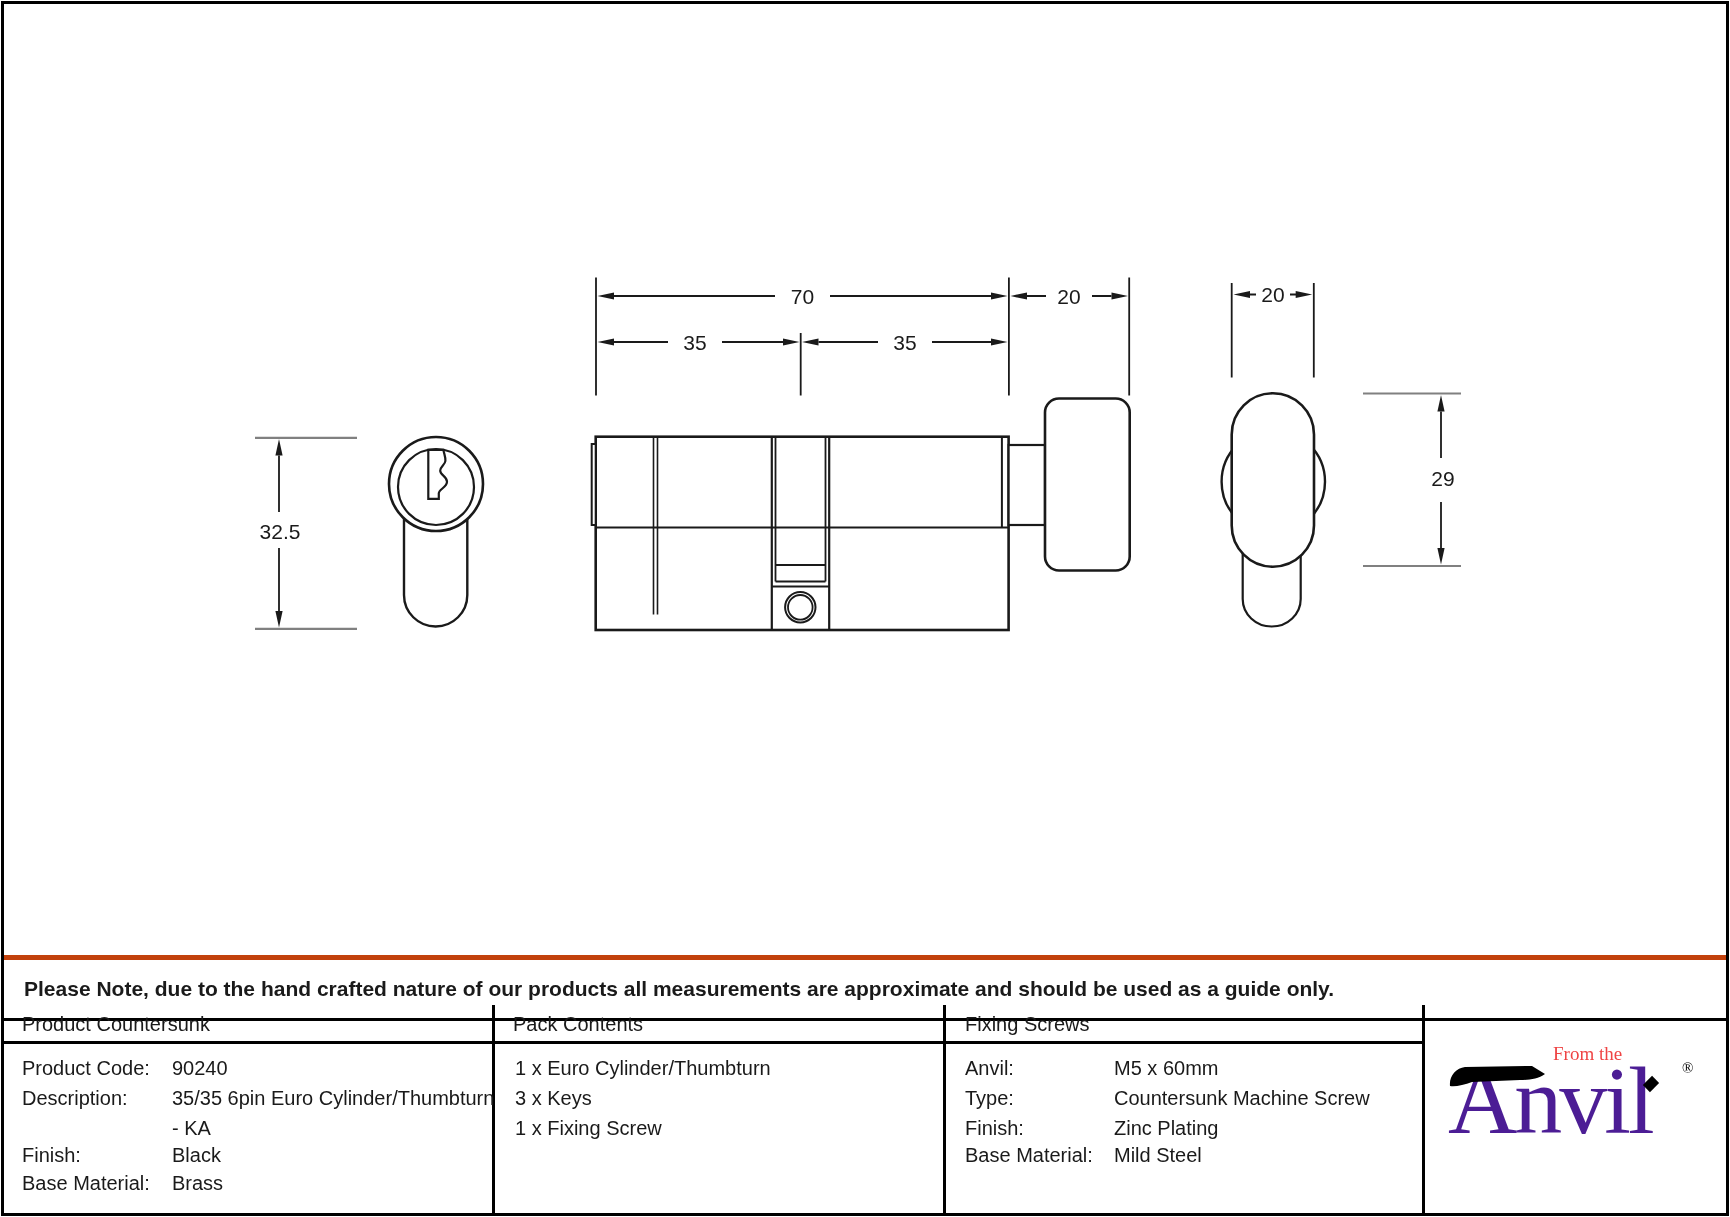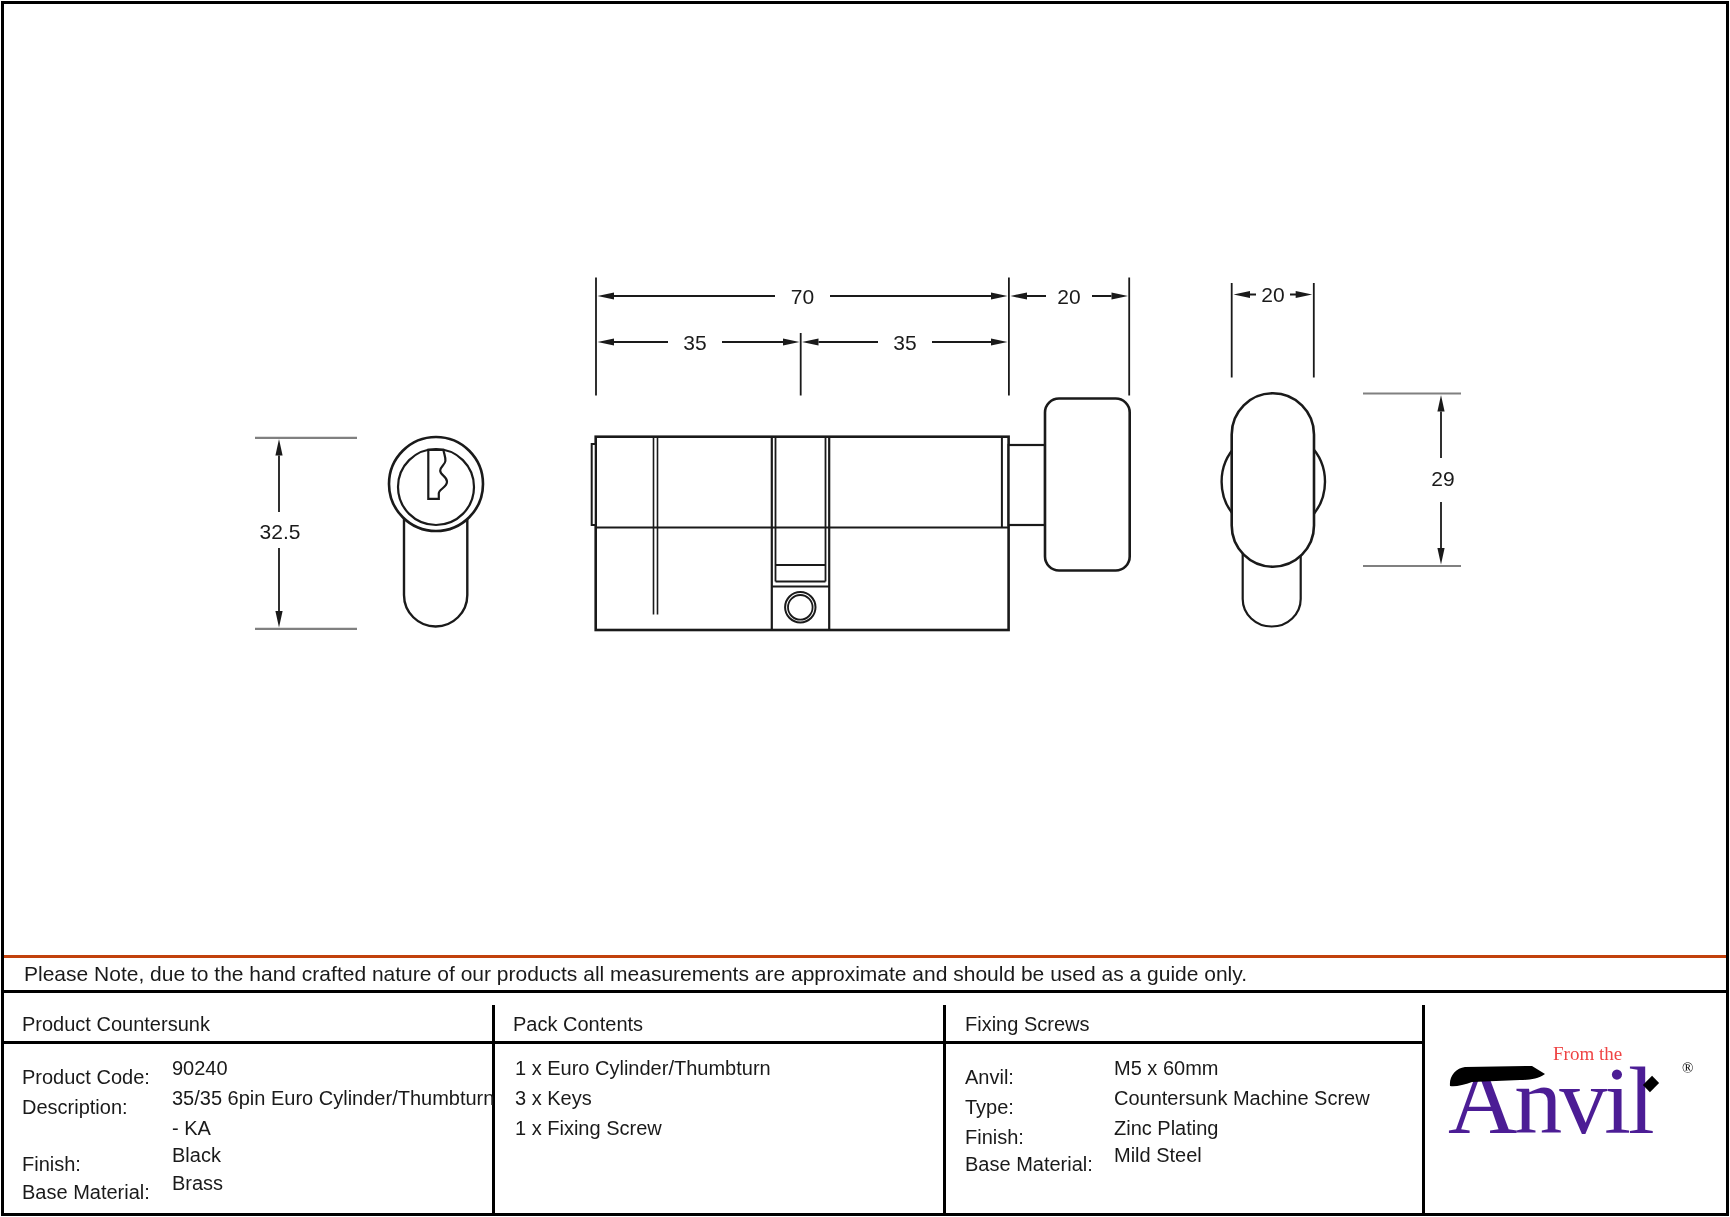--- a/index.html
+++ b/index.html
@@ -1,28 +1,28 @@
 <!DOCTYPE html>
 <html><head>
 <meta charset="utf-8">
 <style>
   html,body{margin:0;padding:0;background:#fff;}
   .page{position:relative;width:1730px;height:1217px;background:#fff;overflow:hidden;
         font-family:"Liberation Sans",sans-serif;color:#1a1a1a;}
   .page-border{position:absolute;inset:1px;border:3px solid #000;pointer-events:none;}
   svg{position:absolute;left:0;top:0;}
   svg text{font-family:"Liberation Sans",sans-serif;font-size:21px;fill:#1a1a1a;text-anchor:middle;}
-  .note-strip{position:absolute;left:1px;right:1px;top:955px;height:38px;box-sizing:border-box;
-              border-top:3px solid #c2410c;border-bottom:3px solid #000;display:flex;align-items:center;
-              padding-left:23px;font-size:21px;}
+  .note-strip{position:absolute;left:1px;right:1px;top:955px;height:66px;box-sizing:border-box;
+              border-top:5px solid #c2410c;border-bottom:3px solid #000;display:flex;align-items:center;
+              padding-left:23px;font-size:21px;font-weight:bold;}
   .vdiv{position:absolute;width:3px;background:#000;top:1005px;height:209px;}
   .hdr-sep{position:absolute;left:1px;top:1041px;width:1424px;height:3px;background:#000;}
   .cell-hdr{position:absolute;top:1008px;height:32px;line-height:32px;font-size:20px;}
   .trow{position:absolute;height:28px;line-height:28px;font-size:20px;white-space:nowrap;}
-  .tlabel{position:absolute;left:0;top:0;margin-top:9px;}
+  .tlabel{position:absolute;left:0;top:0;}
   .tvalue{position:absolute;top:0;text-align:right;}
   .pi .tvalue{left:150px;}
   .fs .tvalue{left:149px;}
   .logo-brand{position:absolute;left:1448px;top:1053px;font-family:"Liberation Serif",serif;
               font-size:96px;line-height:1;letter-spacing:-3px;color:#4c1d95;}
   .logo-tagline{position:absolute;left:1553px;top:1043px;font-family:"Liberation Serif",serif;
               font-size:19px;color:#ef4444;white-space:nowrap;}
   .logo-diamond{position:absolute;left:1646px;top:1079px;width:10px;height:10px;background:#000;
               transform:rotate(45deg) scaleY(1.3);}
   .logo-reg{position:absolute;left:1682px;top:1060px;font-family:"Liberation Serif",serif;

